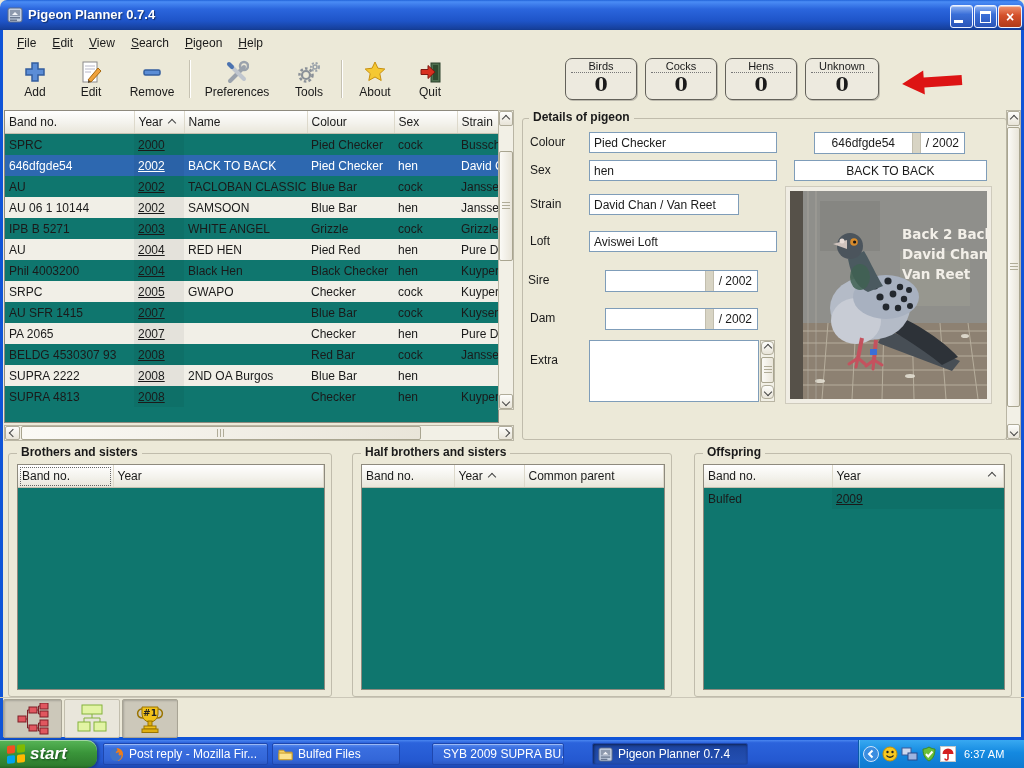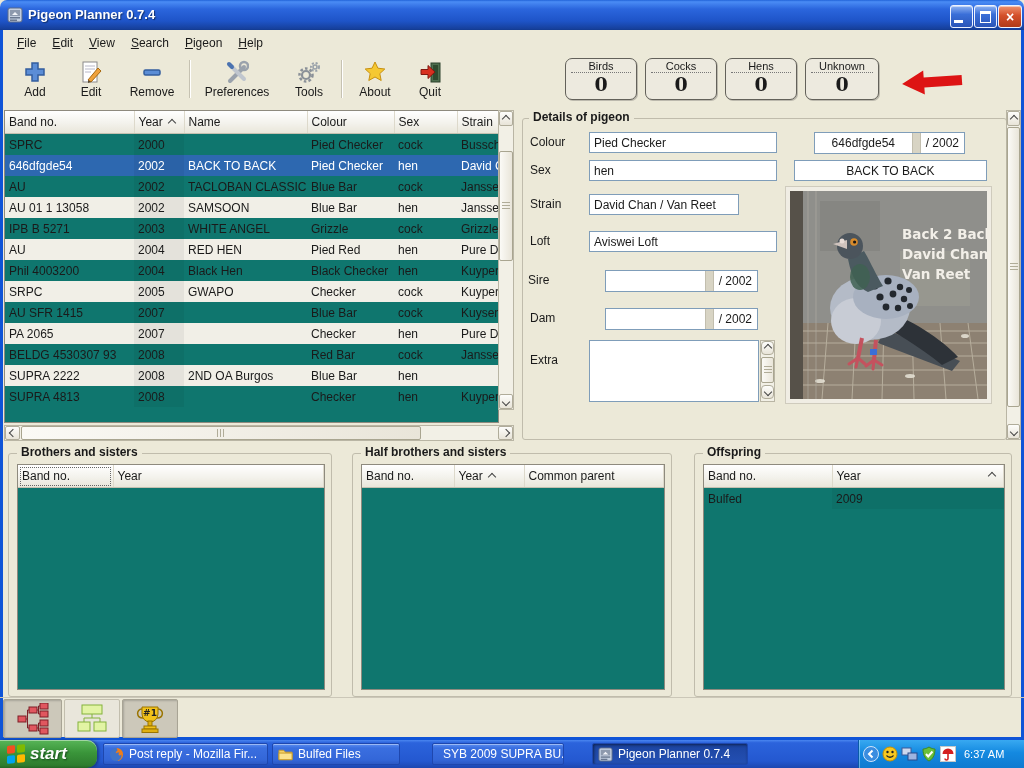--- a/index.html
+++ b/index.html
@@ -35,21 +35,21 @@
     display:flex;flex-direction:column;align-items:center;box-shadow:1px 1px 0 #bcb9ad;}
   .statlabel{font-size:11px;width:85%;text-align:center;border-bottom:1px dotted #777;padding-top:1px;}
   .statval{font-family:"DejaVu Serif",serif;font-weight:bold;font-size:19px;line-height:22px;}
 
   
   .tbl{border-collapse:collapse;table-layout:fixed;width:100%;font-size:12px;}
   .tbl th{font-weight:normal;text-align:left;height:20px;padding:1px 4px;
     background:linear-gradient(180deg,#ffffff,#f3f2ec 55%,#e9e6da);
     border-right:1px solid #ddd9cb;border-bottom:1px solid #c4c0b0;white-space:nowrap;overflow:hidden;}
   .tbl td{height:21px;padding:0 4px;white-space:nowrap;overflow:hidden;}
-  .tbl tbody td:nth-child(2){background:rgba(0,0,0,0.05);}
+  .tbl tbody td:nth-child(2){background:rgba(0,0,0,0.05);text-decoration:underline;}
   #main-table tbody tr:nth-child(even){background:#f1efe7;}
   #main-table tbody tr.selected{background:#2d68b0;color:#fff;}
   .listbox{background:#0f766e;border:1px solid #8e8a7e;}
   .chev{display:inline-block;width:5px;height:5px;border-right:1.6px solid #444;border-bottom:1.6px solid #444;}
   .chev.up{transform:rotate(-135deg);}
   .chev.down{transform:rotate(45deg);}
   .chev.left{transform:rotate(135deg);}
   .chev.right{transform:rotate(-45deg);}
 
   
@@ -269,21 +269,21 @@
           </tr>
           <tr>
             <td>AU</td>
             <td>2002</td>
             <td>TACLOBAN CLASSIC</td>
             <td>Blue Bar</td>
             <td>cock</td>
             <td>Jansse</td>
           </tr>
           <tr>
-            <td>AU 01 1 13058</td>
+            <td>AU 06 1 10144</td>
             <td>2002</td>
             <td>SAMSOON</td>
             <td>Blue Bar</td>
             <td>hen</td>
             <td>Jansse</td>
           </tr>
           <tr>
             <td>IPB B 5271</td>
             <td>2003</td>
             <td>WHITE ANGEL</td>

